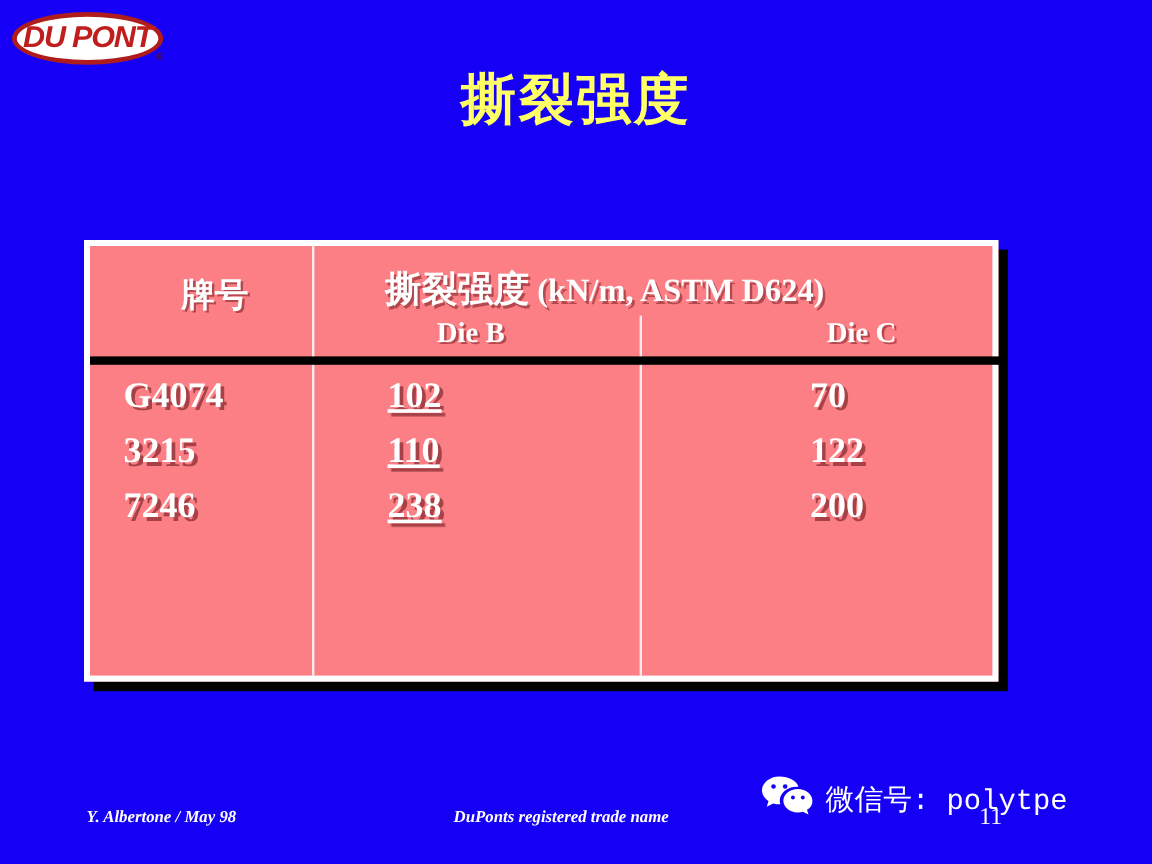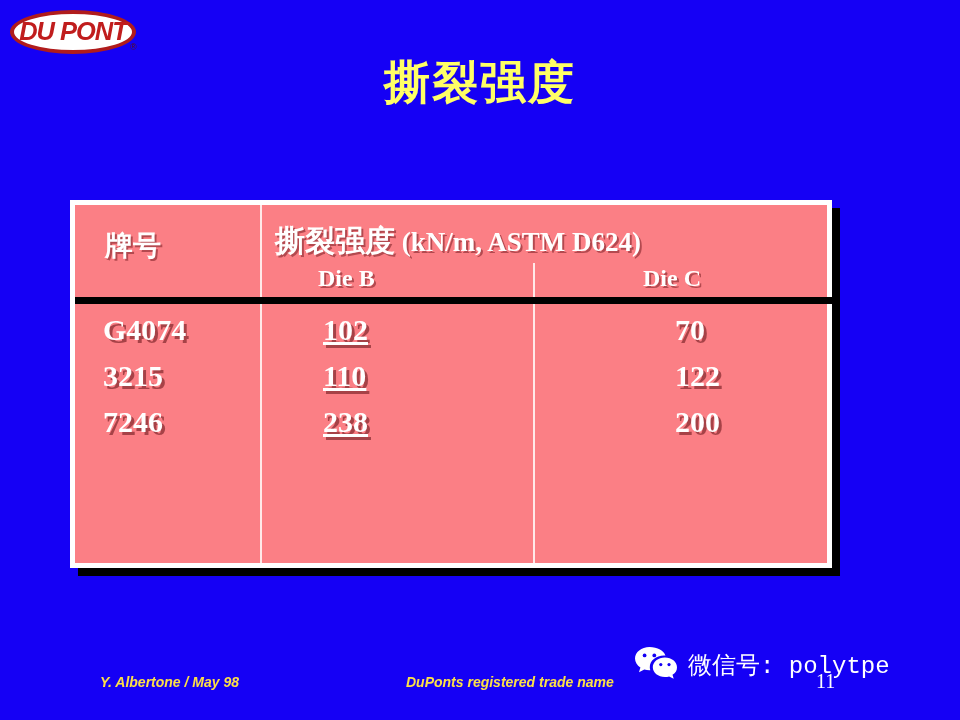--- a/index.html
+++ b/index.html
@@ -116,20 +116,21 @@
     background: #000000;
   }
 
   
   .hdr {
     position: absolute;
     color: #ffffff;
     font-weight: bold;
     text-shadow: 2px 2px 0 rgba(120,30,35,0.55);
     white-space: nowrap;
+    margin-left: 46px;
   }
   #hdr-grade {
     left: 30px;
     top: 22px;
     font-size: 28px;
     font-family: "DejaVu Sans", sans-serif;
   }
   #hdr-measure {
     left: 200px;
     top: 16px;
@@ -171,27 +172,26 @@
     white-space: nowrap;
     font-family: "Liberation Serif", "DejaVu Serif", serif;
   }
   .cell-grade { left: 28px; }
   .cell-dieb  { left: 248px; text-decoration: underline; }
   .cell-diec  { left: 600px; }
 
   
   .footer-text {
     position: absolute;
-    color: #fde047;
+    color: #ffffff;
     font-style: italic;
     font-weight: bold;
     font-size: 14px;
-    font-family: Liberation Sans, sans-serif;
-    white-space: nowrap;
-    margin-left: 28px;
+    font-family: Liberation Serif, serif;
+    white-space: nowrap;
   }
   #footer-author { left: 72px; top: 674px; }
   #footer-trade  { left: 378px; top: 674px; }
   #page-number {
     position: absolute;
     left: 816px;
     top: 670px;
     color: #ffffff;
     font-size: 20px;
     font-family: "Liberation Serif", serif;

